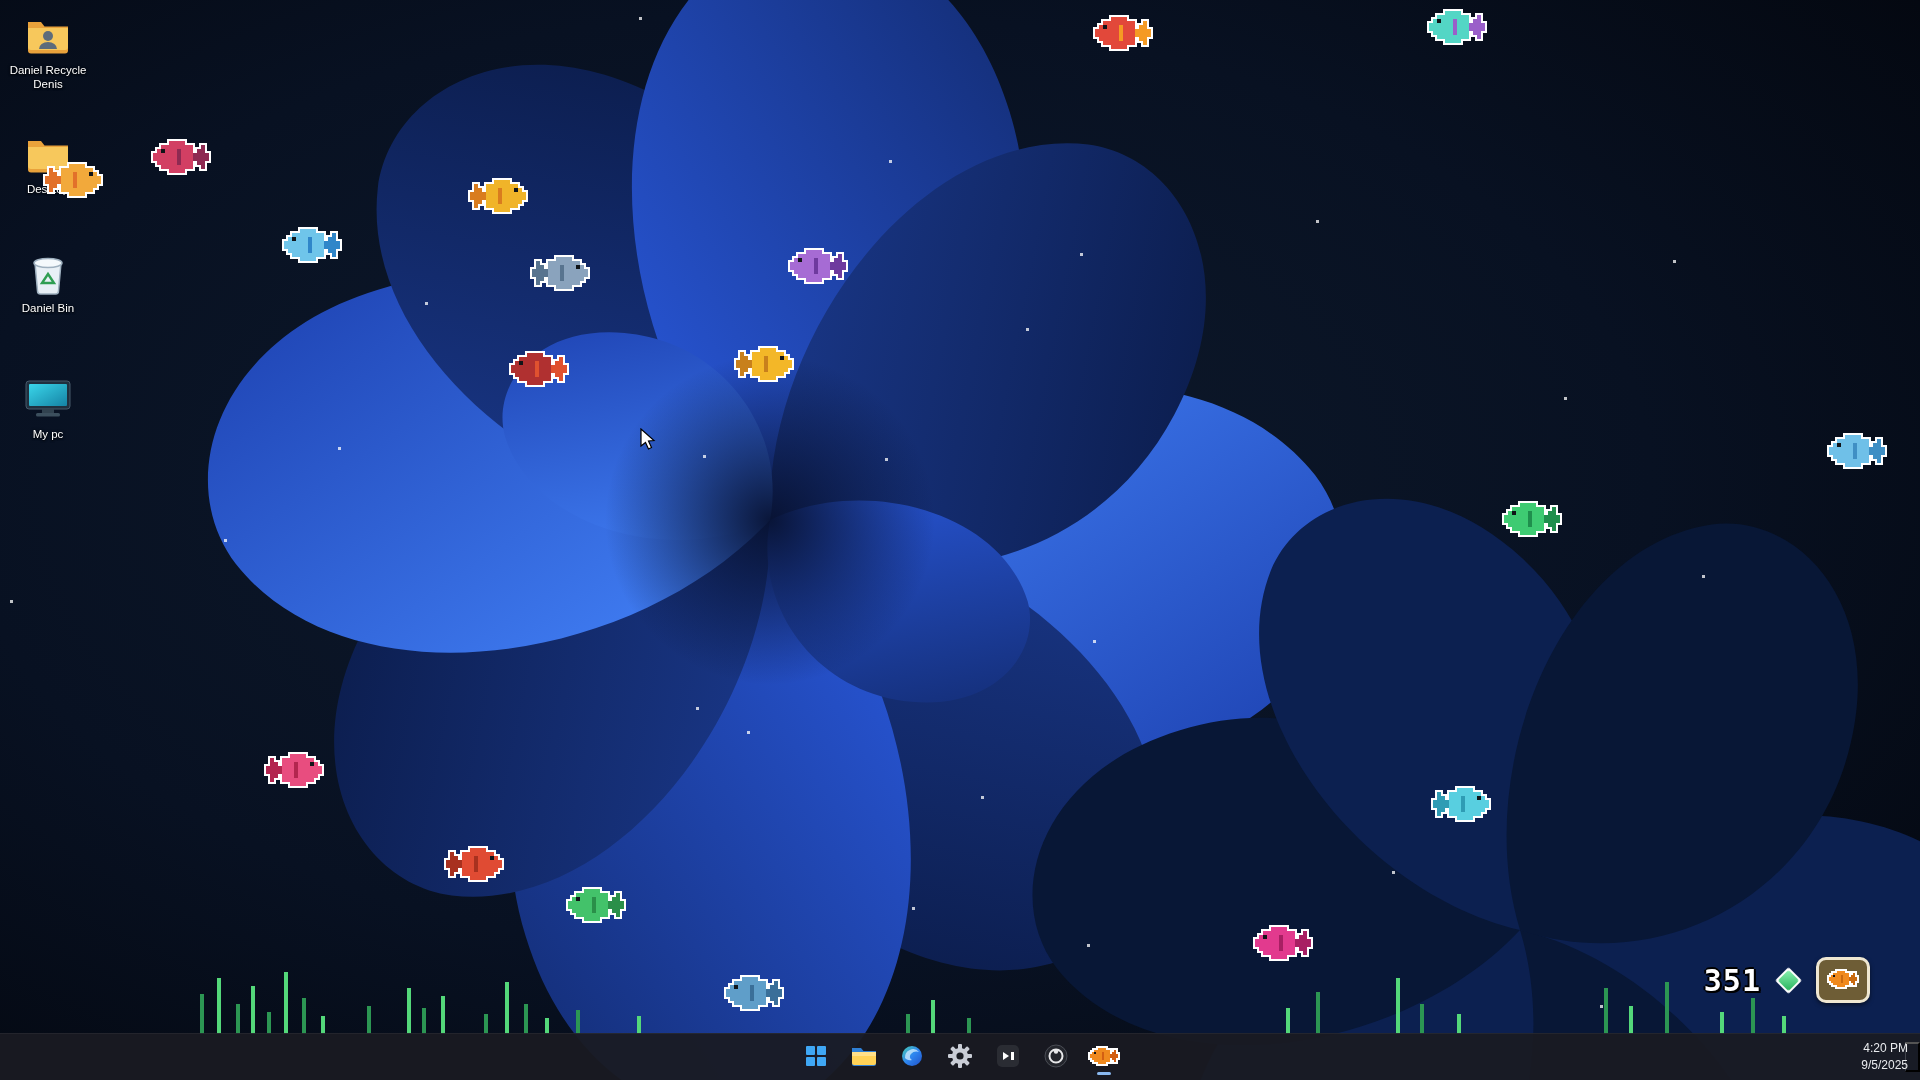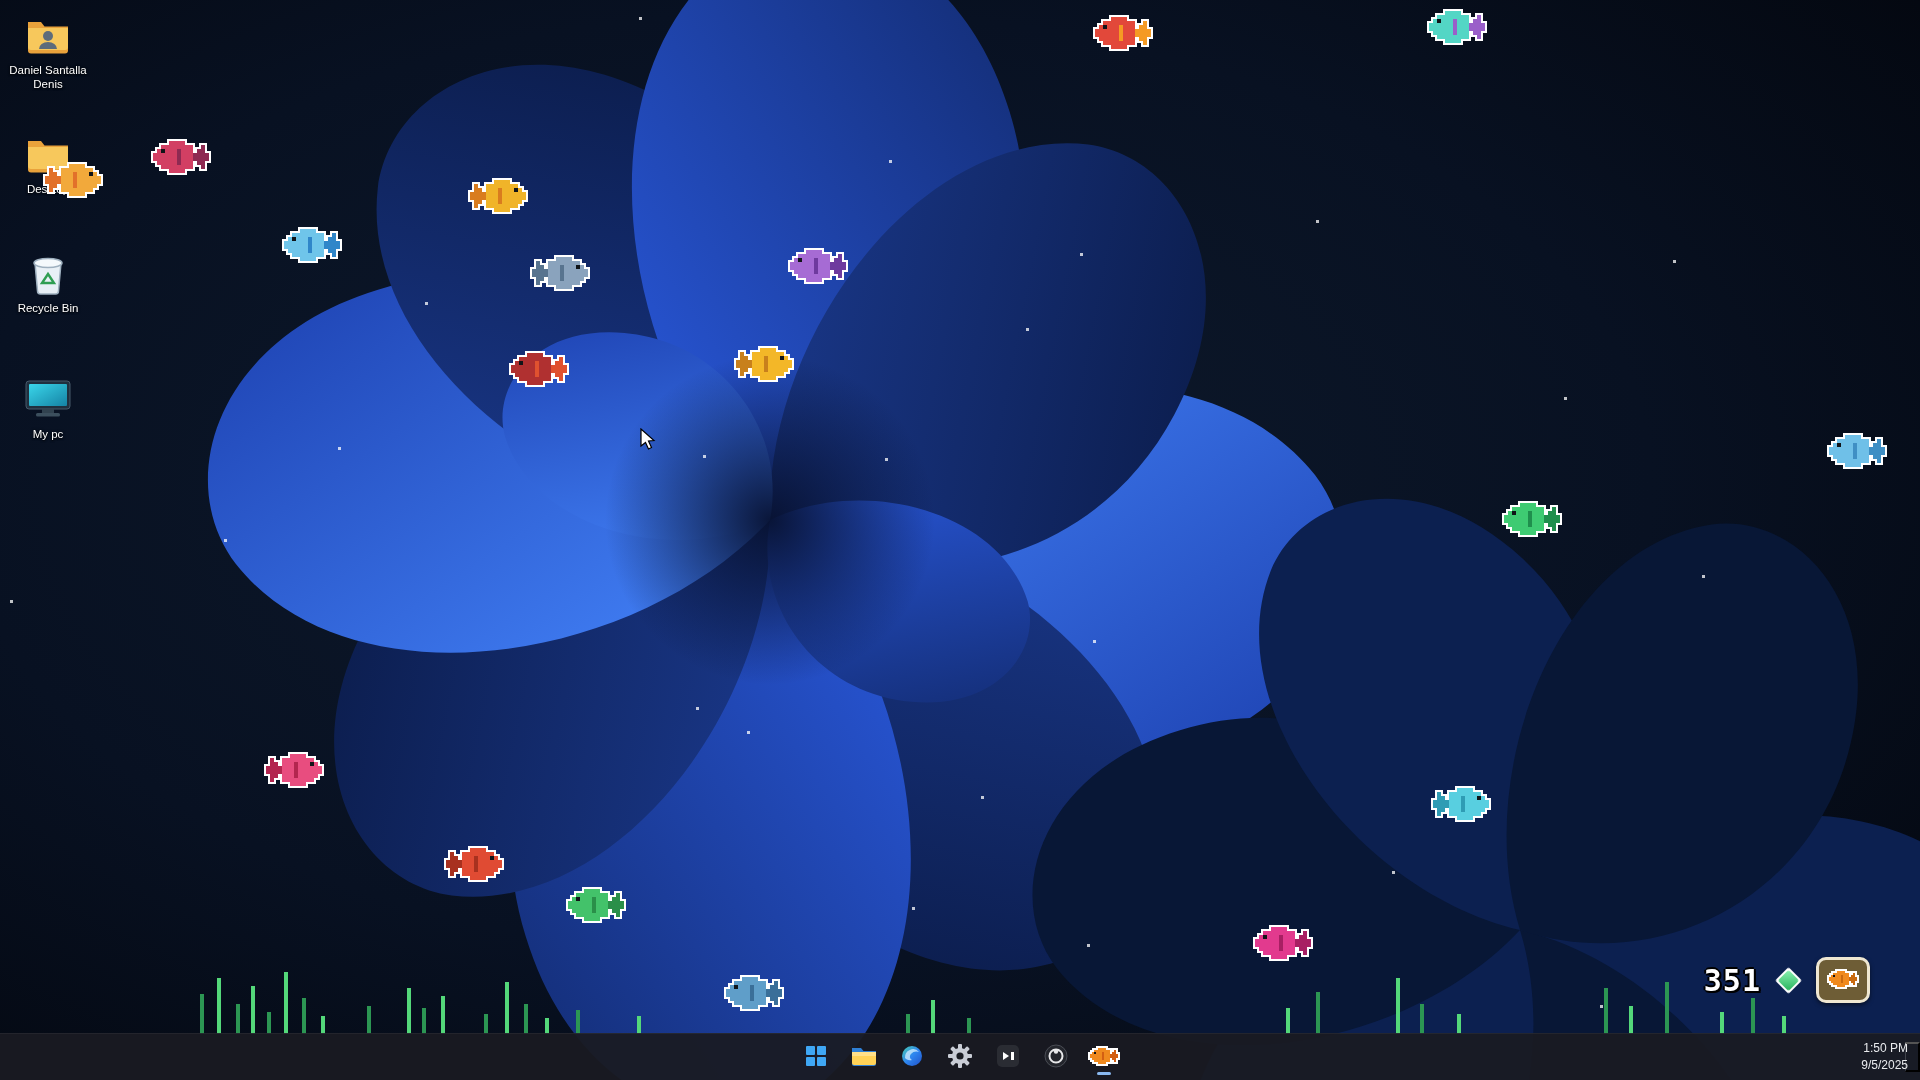--- a/index.html
+++ b/index.html
@@ -102,40 +102,40 @@
   <div class="desk-icons">
       <div class="desk-icon" style="top: 14px;">
         <div class="di-img">
           <svg width="44" height="40" viewBox="0 0 44 40">
             <path d="M2 6 h13 l3.5 4.5 H42 v24 a3 3 0 0 1 -3 3 H5 a3 3 0 0 1 -3 -3 z" fill="#e9a23b"></path>
             <path d="M2 12 h40 v19 a3 3 0 0 1 -3 3 H5 a3 3 0 0 1 -3 -3 z" fill="#f7c85c"></path>
     <circle cx="22" cy="20" r="5" fill="#5d6c7b"></circle>
             <path d="M13 33 a9 7 0 0 1 18 0 z" fill="#5d6c7b"></path>
           </svg>
         </div>
-    <div class="di-label">Daniel Santalla Denis</div>
+    <div class="di-label">Daniel Recycle Denis</div>
       </div>
       <div class="desk-icon" style="top: 133px;">
         <div class="di-img">
           <svg width="44" height="40" viewBox="0 0 44 40">
             <path d="M2 6 h13 l3.5 4.5 H42 v24 a3 3 0 0 1 -3 3 H5 a3 3 0 0 1 -3 -3 z" fill="#e9a23b"></path>
             <path d="M2 12 h40 v19 a3 3 0 0 1 -3 3 H5 a3 3 0 0 1 -3 -3 z" fill="#f7c85c"></path>
           </svg>
         </div>
     <div class="di-label">Desktop</div>
       </div>
       <div class="desk-icon" style="top: 252px;">
         <div class="di-img">
           <svg width="40" height="44" viewBox="0 0 40 44">
     <path d="M7 11 h26 l-2.5 28 a3 3 0 0 1 -3 3 H12.5 a3 3 0 0 1 -3 -3 z" fill="#e8f0f6" stroke="#9eb0bf" stroke-width="1.5"></path>
     <ellipse cx="20" cy="11" rx="14" ry="4.5" fill="#f4f9fc" stroke="#9eb0bf" stroke-width="1.5"></ellipse>
     <path d="M20 22 l6 9 h-12 z" fill="none" stroke="#2f9e52" stroke-width="2.4"></path>
           </svg>
         </div>
-    <div class="di-label">Recycle Bin</div>
+    <div class="di-label">Daniel Bin</div>
       </div>
       <div class="desk-icon" style="top: 378px;">
         <div class="di-img">
           <svg width="46" height="42" viewBox="0 0 46 42">
     <defs>
               <linearGradient id="scr" x1="0" y1="0" x2="1" y2="1">
       <stop offset="0" stop-color="#3ad6ea"></stop>
                 <stop offset="1" stop-color="#1583a5"></stop>
               </linearGradient>
             </defs>
@@ -1839,19 +1839,19 @@
                 <rect x="24" y="12" width="2" height="2" fill="#d35f12"></rect>
                 <rect x="8" y="14" width="2" height="2" fill="#f08a1e"></rect>
                 <rect x="10" y="14" width="2" height="2" fill="#f08a1e"></rect>
                 <rect x="12" y="14" width="2" height="2" fill="#f08a1e"></rect>
                 <rect x="14" y="14" width="2" height="2" fill="#f08a1e"></rect>
               </svg></span></span>
           <span class="indicator"></span>
         </button>
       </div>
     <div class="clock">
-      <div>1:50 PM</div>
+      <div>4:20 PM</div>
       <div>9/5/2025</div>
     </div>
     <button class="show-desktop"></button>
   </div>
 
 </div>
 
 </body></html>

